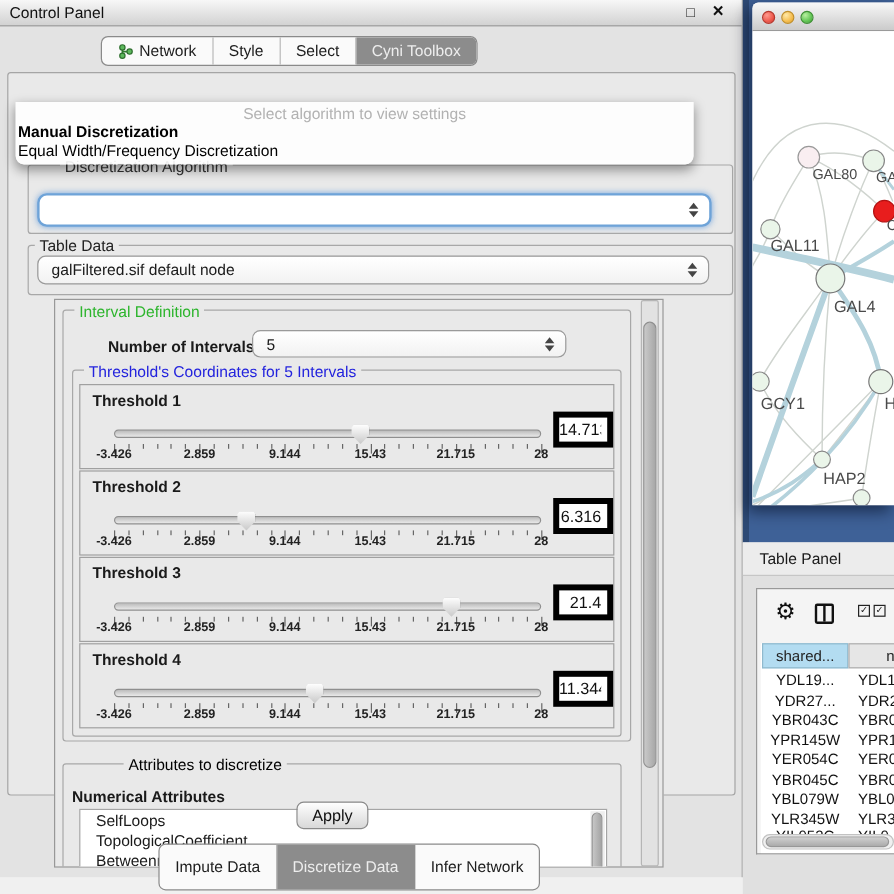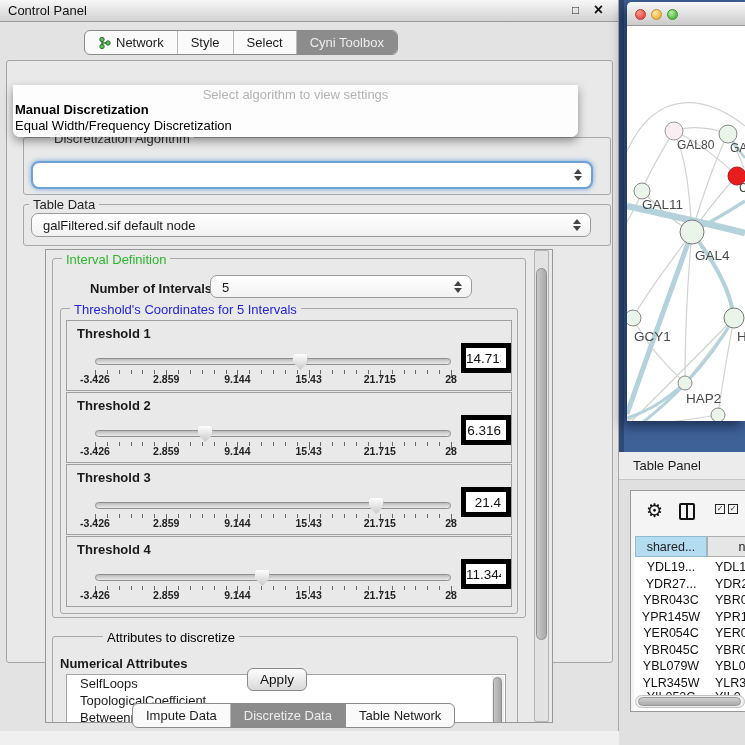--- a/index.html
+++ b/index.html
@@ -72,21 +72,21 @@
   .attr-group { left:6px; top:386px; width:466px; height:130px; }
   .attr-label { left:14px; top:380px; color:#000000;margin-left:43px; }
   .attr-title { position:absolute; left:14px; top:406px; font-weight:700; font-size:13px; }
   .attr-list { position:absolute; left:20px; top:424px; width:440px; height:60px; background:#fff; border:1px solid #a5a5a5; overflow:hidden; }
   .attr-item { padding-left:13px; font-size:13px; height:17px; line-height:17px; color:#1a1a1a; }
   .attr-sb { position:absolute; right:1px; top:1px; width:12px; height:56px; background:#eee; }
   .attr-sb-thumb { position:absolute; left:1px; top:1px; width:9px; height:52px; background:linear-gradient(90deg,#c6c6c6,#a5a5a5); border:1px solid #909090; border-radius:5px; }
 
   .apply-btn { position:absolute; left:247px; top:668px; width:60px; height:23px; background:linear-gradient(#fefefe,#d8d8d8); border:1px solid #8a8a8a; border-radius:6px; font-size:13.5px; text-align:center; line-height:21px; color:#111; }
 
-  .btabbar { position:absolute; left:132px; top:703px; height:25px; display:inline-flex; border:1px solid #8a8a8a; border-radius:6px; background:#fafafa; overflow:hidden; }
+  .btabbar { position:absolute; left:132px; top:703px; height:39px; display:inline-flex; border:1px solid #8a8a8a; border-radius:6px; background:#fafafa; overflow:hidden; }
 
   
   .desktop { position:absolute; left:619px; top:0; width:126px; height:452px; background:linear-gradient(90deg,#2d4a75 0 5px,#3e6197 5px); }
   .netwin { position:absolute; left:627px; top:2px; width:118px; height:419px; border-radius:5px 0 0 0; box-shadow:-4px 5px 12px rgba(0,10,30,.55); overflow:hidden; background:#fff; }
   .net-titlebar { position:absolute; left:0; top:0; right:0; height:24px; background:linear-gradient(#f8f8f8,#cbcbcb); border-bottom:1px solid #9a9a9a; }
   .light { position:absolute; top:6.5px; width:11px; height:11px; border-radius:50%; }
   .light.red { left:8px; background:radial-gradient(circle at 35% 30%,#ff9a8e,#ee5a4e 60%,#c93a31); border:1px solid #b5382e; }
   .light.yellow { left:24px; background:radial-gradient(circle at 35% 30%,#ffe9a8,#f5bd4f 60%,#d89b25); border:1px solid #c08f2c; }
   .light.green { left:40px; background:radial-gradient(circle at 35% 30%,#b8f0a0,#61c454 60%,#3f9a34); border:1px solid #3f8f35; }
   .net-canvas { position:absolute; left:0; top:24px; width:118px; height:395px; background:#fff; }
@@ -413,21 +413,21 @@
   <div class="apply-btn">Apply</div>
 
   <div class="btabbar">
     <div class="tab">
         <span>Impute Data</span>
       </div>
     <div class="tab selected">
         <span>Discretize Data</span>
       </div>
     <div class="tab">
-        <span>Table Network</span>
+        <span>Infer Network</span>
       </div>
   </div>
 </div>
 
 <div class="desktop"></div>
 
 <div class="netwin">
   <div class="net-titlebar">
     <span class="light red"></span>
     <span class="light yellow"></span>

